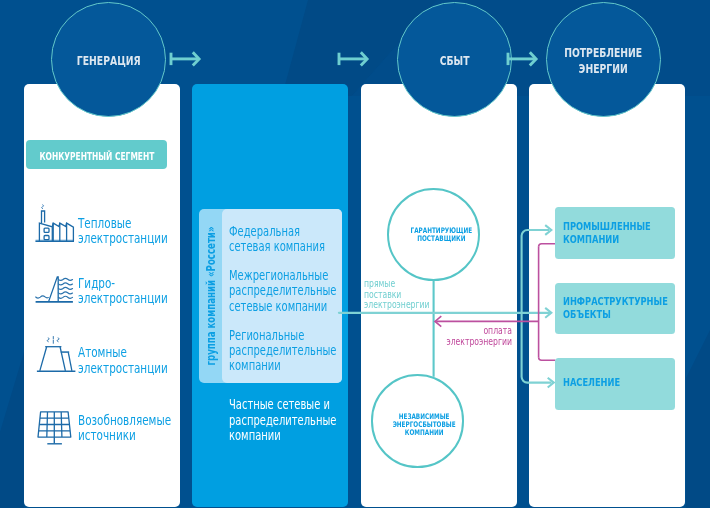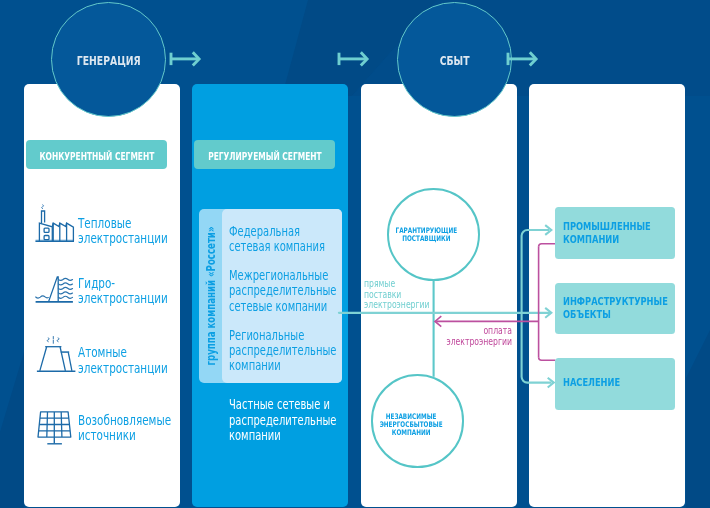--- a/index.html
+++ b/index.html
@@ -49,21 +49,21 @@
     display:flex;align-items:center;justify-content:center;}
   #rossetiLabel .sq{transform:rotate(-90deg) scaleX(.84);white-space:nowrap;
     color:#0C9FE3;font-size:11.4px;font-weight:bold;transform-origin:center;}
   .c2item{position:absolute;color:#0C9FE3;font-size:13.2px;line-height:15.2px;
     white-space:nowrap;transform:scaleX(.84);transform-origin:left top;}
   .c2white{position:absolute;color:#ffffff;font-size:13.2px;line-height:15.2px;
     white-space:nowrap;transform:scaleX(.84);transform-origin:left top;}
 
   
   .midcircle{position:absolute;border-radius:50%;border:2.6px solid #55C5C7;
-    box-sizing:border-box;display:flex;align-items:center;justify-content:flex-start;
+    box-sizing:border-box;display:flex;align-items:center;justify-content:flex-end;
     text-align:center;background:#fff;}
   .midcircle .sq{color:#0C9FE3;font-weight:bold;font-size:7.7px;line-height:8.3px;
     transform:scaleX(.826);transform-origin:center;white-space:nowrap;}
   .flowlabel{position:absolute;font-size:10.2px;line-height:10.9px;white-space:nowrap;
     transform:scaleX(.84);}
 
   
   .destbox{position:absolute;left:555.3px;width:119.6px;background:#92DBDC;border-radius:3.5px;}
   .destlabel{position:absolute;left:562.8px;
     color:#0C9FE3;font-weight:bold;font-size:11.3px;line-height:12.75px;
@@ -87,20 +87,23 @@
   <div class="card cyan" id="card2"></div>
   <div class="card white" id="card3"></div>
   <div class="card white" id="card4"></div>
 
   <div class="topcircle" style="left:51px;top:2px;width:115px;height:115px;">
     <span class="sq">ГЕНЕРАЦИЯ</span>
   </div>
   <div class="topcircle" style="left:397px;top:2px;width:115px;height:115px;">
     <span class="sq">СБЫТ</span>
   </div>
+  <div class="topcircle" style="left:545.5px;top:2px;width:115px;height:115px;">
+    <span class="sq">ПОТРЕБЛЕНИЕ<br>ЭНЕРГИИ</span>
+  </div>
 
   <svg class="abs" style="left:163.5px;top:48px" width="40" height="24">
     <g stroke="#6FCFD0" stroke-width="2.9" fill="none" stroke-linecap="butt" stroke-linejoin="miter">
       <path d="M7,4.7 L7,17.1"></path>
         <path d="M7,10.9 L34.6,10.9"></path>
       <path d="M28.8,4.3 L35.1,10.9 L28.8,17.6"></path>
     </g>
   </svg>
   <svg class="abs" style="left:332px;top:48px" width="40" height="24">
     <g stroke="#6FCFD0" stroke-width="2.9" fill="none" stroke-linecap="butt" stroke-linejoin="miter">
@@ -112,23 +115,20 @@
   <svg class="abs" style="left:500.8px;top:48px" width="40" height="24">
     <g stroke="#6FCFD0" stroke-width="2.9" fill="none" stroke-linecap="butt" stroke-linejoin="miter">
       <path d="M7,4.7 L7,17.1"></path>
         <path d="M7,10.9 L34.6,10.9"></path>
       <path d="M28.8,4.3 L35.1,10.9 L28.8,17.6"></path>
     </g>
   </svg>
 
   <div class="banner" style="left:26px">
     <span class="sq">КОНКУРЕНТНЫЙ СЕГМЕНТ</span>
-  </div>
-  <div class="banner" style="left:194px">
-    <span class="sq">РЕГУЛИРУЕМЫЙ СЕГМЕНТ</span>
   </div>
 
   <div class="genrow" style="top:215.5px">
     <svg class="abs" style="left:0;top:-14.5px" width="52" height="46" viewBox="26 201 52 46">
       <path d="M35.5,240.8 L74,240.8" stroke="#A9CEE8" stroke-width="2.6" fill="none"></path>
       <g fill="none" stroke="#1C6AA8" stroke-width="1.3" stroke-linejoin="miter" stroke-linecap="butt">
         <path d="M41.5,223.0 L41.5,211.0 L44.6,211.0 L44.6,222.4"></path>
         <path d="M39.4,241.3 L39.4,223.1 L52.3,226.8 L52.3,241.3"></path>
         <path d="M52.3,226.6 L53.2,223.1 L59.0,226.5 L59.8,223.1 L65.8,226.5 L66.6,223.1 L73.4,227.2 L73.4,241.3"></path>
         <path d="M53.2,223.1 L53.2,241.3 M59.8,223.1 L59.8,241.3 M66.6,223.1 L66.6,241.3"></path>

